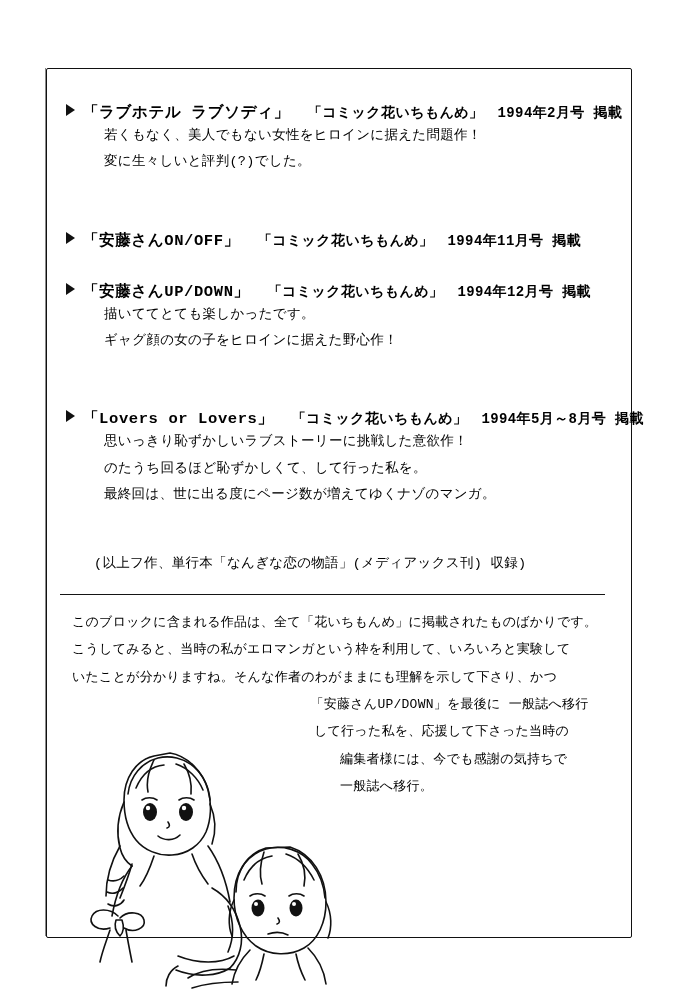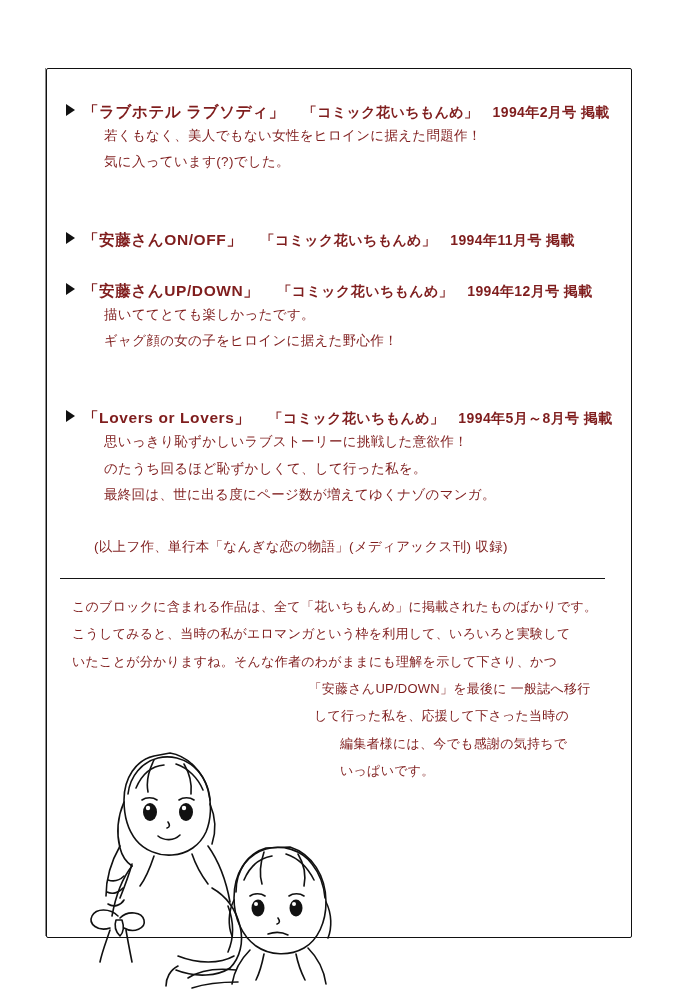--- a/index.html
+++ b/index.html
@@ -46,23 +46,23 @@
     left: 46px;
     top: 68px;
     width: 586px;
     height: 870px;
     box-sizing: border-box;
     padding: 18px 20px 0 20px;
   }
 
   
   .hw {
-    font-family: Liberation Sans, sans-serif;
+    font-family: Liberation Mono, monospace;
     letter-spacing: .2px;
-    color: #7f1d1d;
+    color: #000000;
   }
 
   .entry {
     margin-bottom: 4px;
   }
 
   .headline {
     display: flex;
     align-items: baseline;
     gap: 8px;
@@ -108,21 +108,21 @@
   }
   .desc div { white-space: nowrap; }
 
   .gap-lg { height: 34px; }
   .gap-sm { height: 10px; }
 
   .note-book {
     font-size: 13.5px;
     letter-spacing: .3px;
     padding-left: 28px;
-    margin-top: 30px;
+    margin-top: 46px;
   }
 
   .divider {
     margin: 22px 0 14px 0;
     height: 1px;
     background: #151515;
     width: 545px;
     margin-left: -6px;
   }
 
@@ -157,21 +157,21 @@
 
   <div class="entry">
     <div class="headline">
       <span class="bullet"></span>
       <span class="title">「ラブホテル ラブソディ」</span>
       <span class="magazine">「コミック花いちもんめ」</span>
       <span class="issue">1994年2月号 掲載</span>
     </div>
     <div class="desc">
       <div>若くもなく、美人でもない女性をヒロインに据えた問題作！</div>
-      <div>気に入っています(?)でした。</div>
+      <div>変に生々しいと評判(?)でした。</div>
     </div>
   </div>
 
   <div class="gap-lg"></div>
 
   <div class="entry">
     <div class="headline">
       <span class="bullet"></span>
       <span class="title">「安藤さんON/OFF」</span>
       <span class="magazine">「コミック花いちもんめ」</span>
@@ -214,21 +214,21 @@
 
   <div class="divider"></div>
 
   <div class="afterword">
     <div>このブロックに含まれる作品は、全て「花いちもんめ」に掲載されたものばかりです。</div>
     <div>こうしてみると、当時の私がエロマンガという枠を利用して、いろいろと実験して</div>
     <div>いたことが分かりますね。そんな作者のわがままにも理解を示して下さり、かつ</div>
     <div class="indent-1">「安藤さんUP/DOWN」を最後に 一般誌へ移行</div>
     <div class="indent-2">して行った私を、応援して下さった当時の</div>
     <div class="indent-3">編集者様には、今でも感謝の気持ちで</div>
-    <div class="indent-4">いっぱいです。</div>
+    <div class="indent-4">一般誌へ移行。</div>
   </div>
 
 </div>
 
 <svg class="illus" viewBox="0 0 285 270">
   <g fill="none" stroke="#111" stroke-width="1.6" stroke-linecap="round" stroke-linejoin="round">
 
     <path d="M96,36 C78,40 66,58 66,80 C66,96 70,110 78,120 C86,130 100,136 114,135 C130,134 142,125 148,112 C153,100 154,84 150,70 C145,52 130,36 112,33 Z"></path>
 
     <path d="M70,74 C72,56 84,42 100,38 C112,35 126,38 136,47 C146,56 151,68 152,80"></path>

